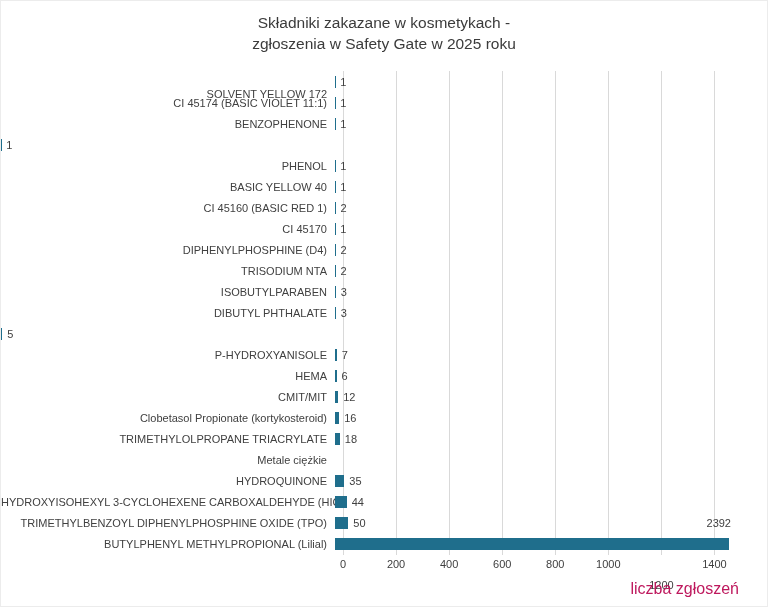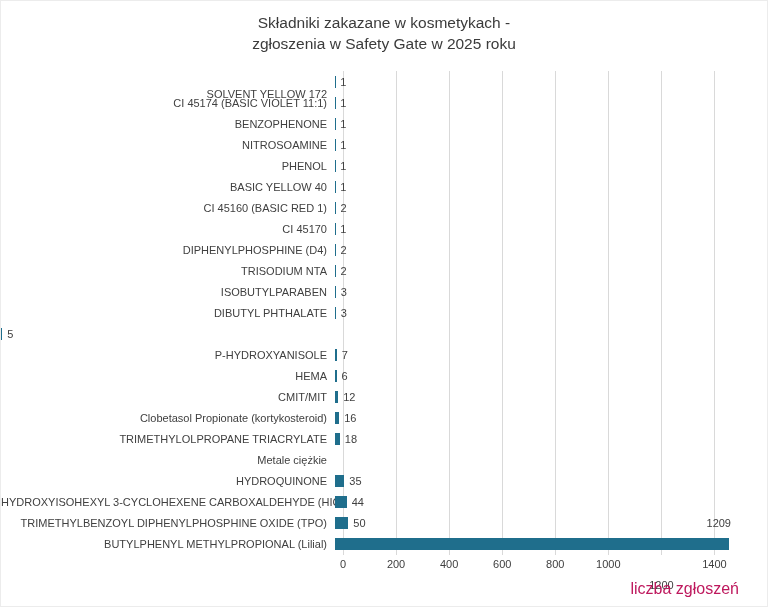--- a/index.html
+++ b/index.html
@@ -146,21 +146,20 @@
         </div>
       </div>
       <div class="row">
         <div class="cat-label" style="color: rgb(64, 64, 64);">BENZOPHENONE</div>
         <div class="track">
           <div class="bar" style="width: 0.0666666%; background: rgb(31, 110, 140);"></div>
           <div class="val" style="color: rgb(64, 64, 64); left: calc(0.0666667% + 5px);">1</div>
         </div>
       </div>
       <div class="row">
-        <div class="cat-label" style="color: rgb(64, 64, 64);">NITROSOAMINE</div>
         <div class="track">
           <div class="bar" style="width: 0.0666666%; background: rgb(31, 110, 140);"></div>
           <div class="val" style="color: rgb(64, 64, 64); left: calc(0.0666667% + 5px);">1</div>
         </div>
       </div>
       <div class="row">
         <div class="cat-label" style="color: rgb(64, 64, 64);">PHENOL</div>
         <div class="track">
           <div class="bar" style="width: 0.0666666%; background: rgb(31, 110, 140);"></div>
           <div class="val" style="color: rgb(64, 64, 64); left: calc(0.0666667% + 5px);">1</div>
@@ -277,21 +276,21 @@
         <div class="cat-label" style="color: rgb(64, 64, 64);">TRIMETHYLBENZOYL DIPHENYLPHOSPHINE OXIDE (TPO)</div>
         <div class="track">
           <div class="bar" style="width: 3.33333%; background: rgb(31, 110, 140);"></div>
           <div class="val" style="color: rgb(64, 64, 64); left: calc(3.33333% + 5px);">50</div>
         </div>
       </div>
       <div class="row">
         <div class="cat-label" style="color: rgb(64, 64, 64);">BUTYLPHENYL METHYLPROPIONAL (Lilial)</div>
         <div class="track">
           <div class="bar" style="width: 98.9333%; background: rgb(31, 110, 140);"></div>
-          <div class="val above" style="color: rgb(64, 64, 64);">1209</div>
+          <div class="val above" style="color: rgb(64, 64, 64);">2392</div>
         </div>
       </div>
     </div>
 
   <div class="xticks" id="xticks">
       <div class="xtick" style="left: 0%; color: rgb(64, 64, 64);">0</div>
       <div class="xtick" style="left: 13.3333%; color: rgb(64, 64, 64);">200</div>
       <div class="xtick" style="left: 26.6667%; color: rgb(64, 64, 64);">400</div>
       <div class="xtick" style="left: 40%; color: rgb(64, 64, 64);">600</div>
       <div class="xtick" style="left: 53.3333%; color: rgb(64, 64, 64);">800</div>

